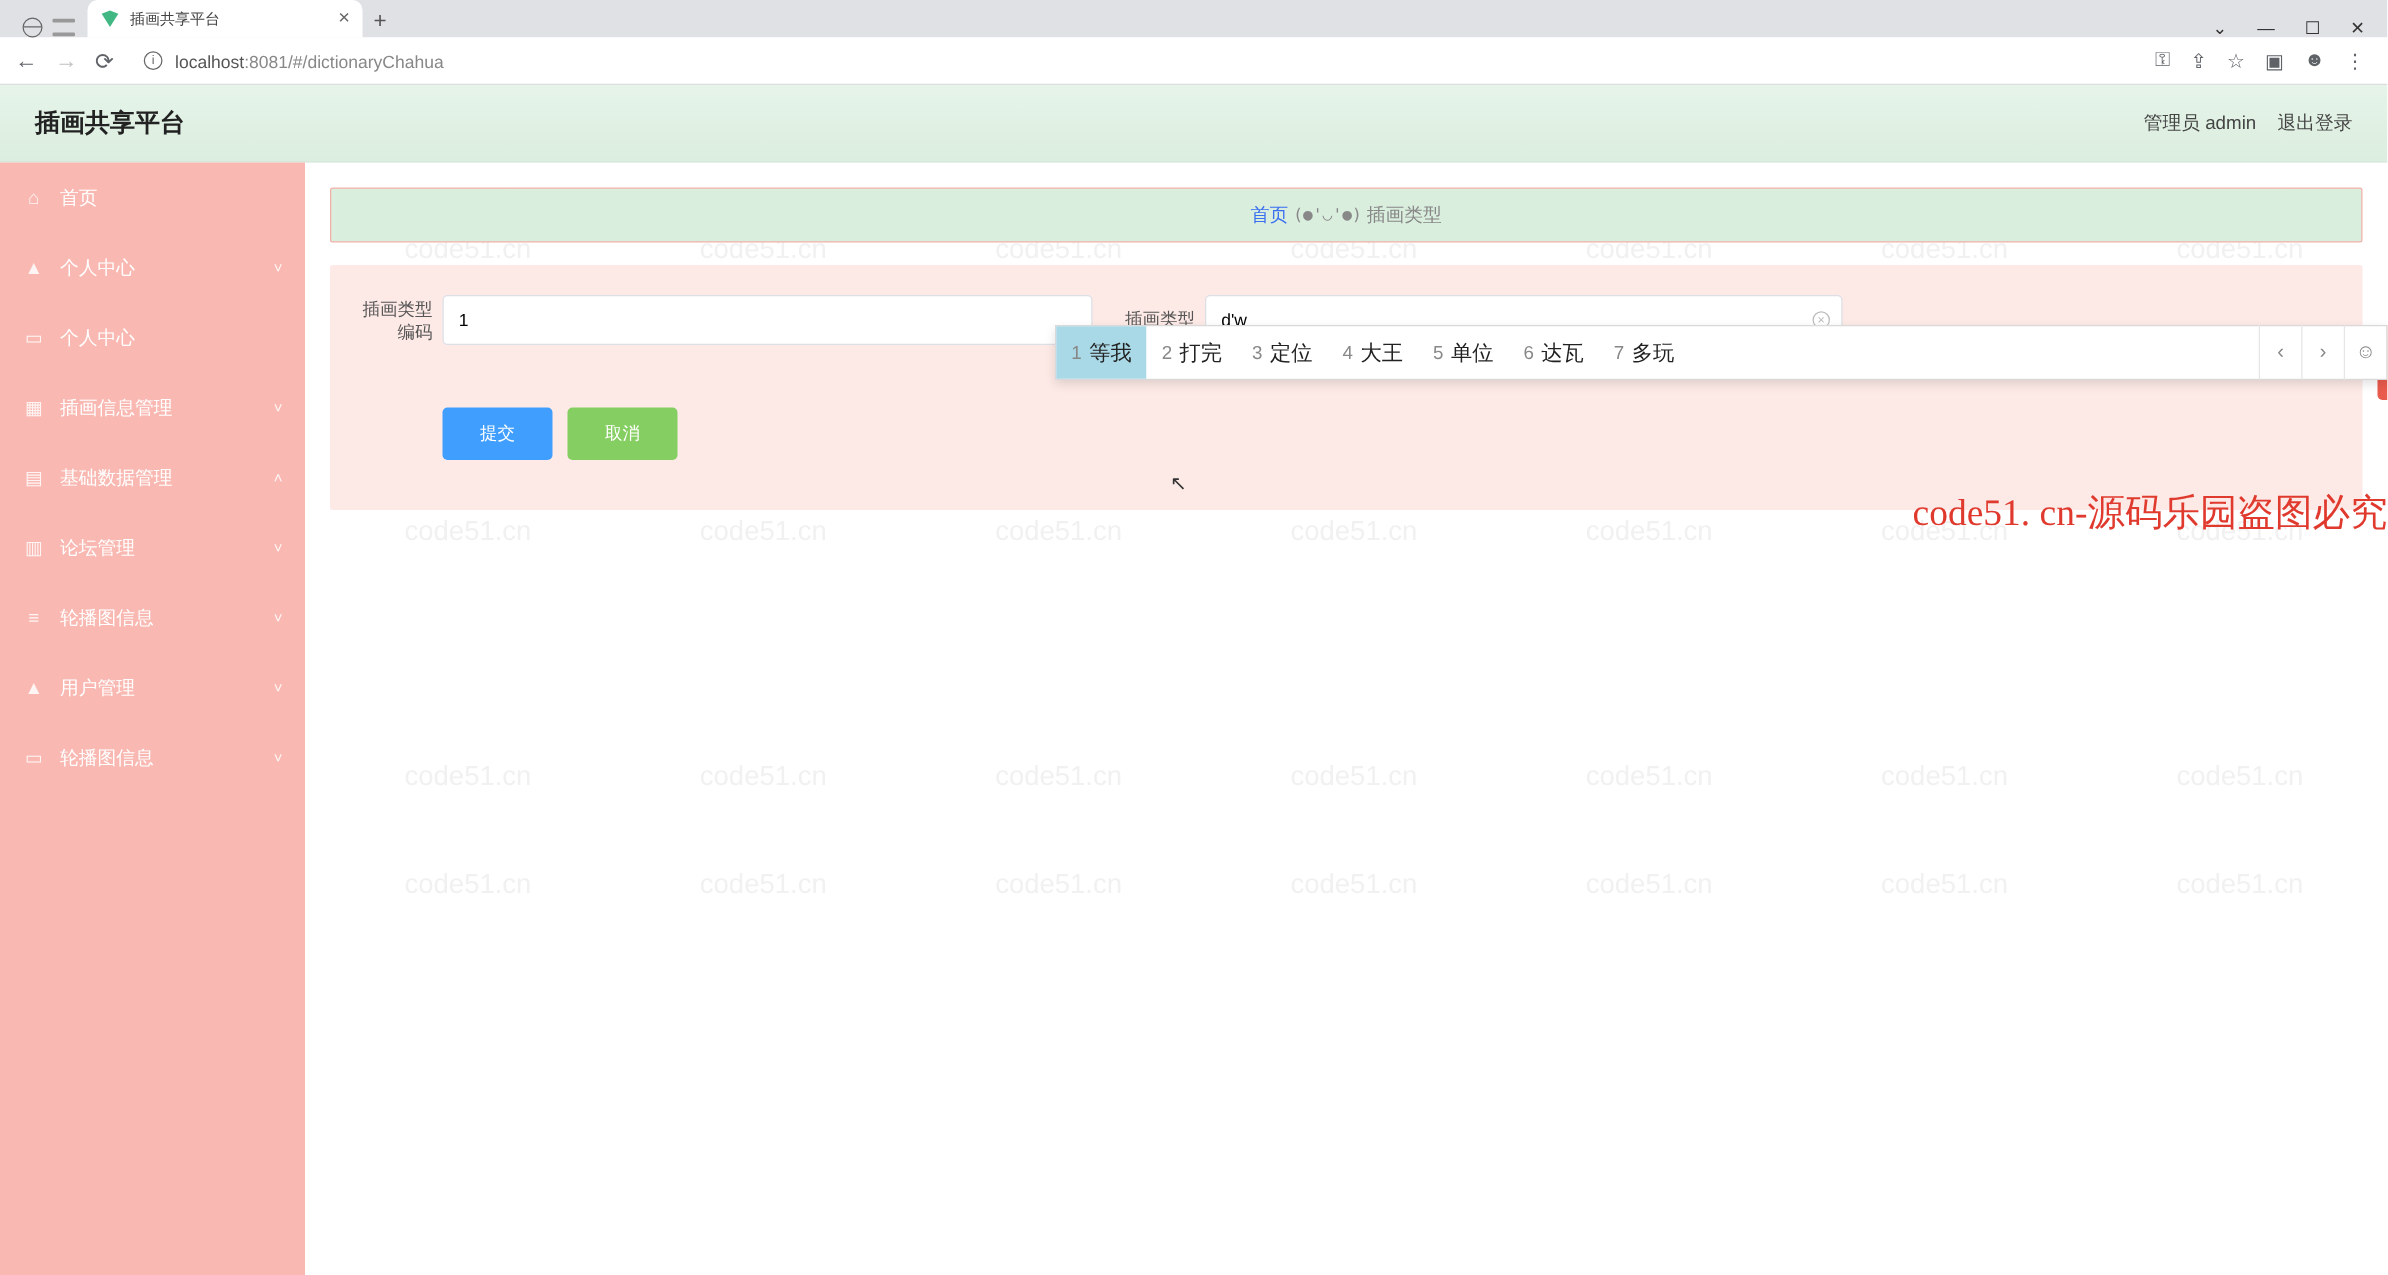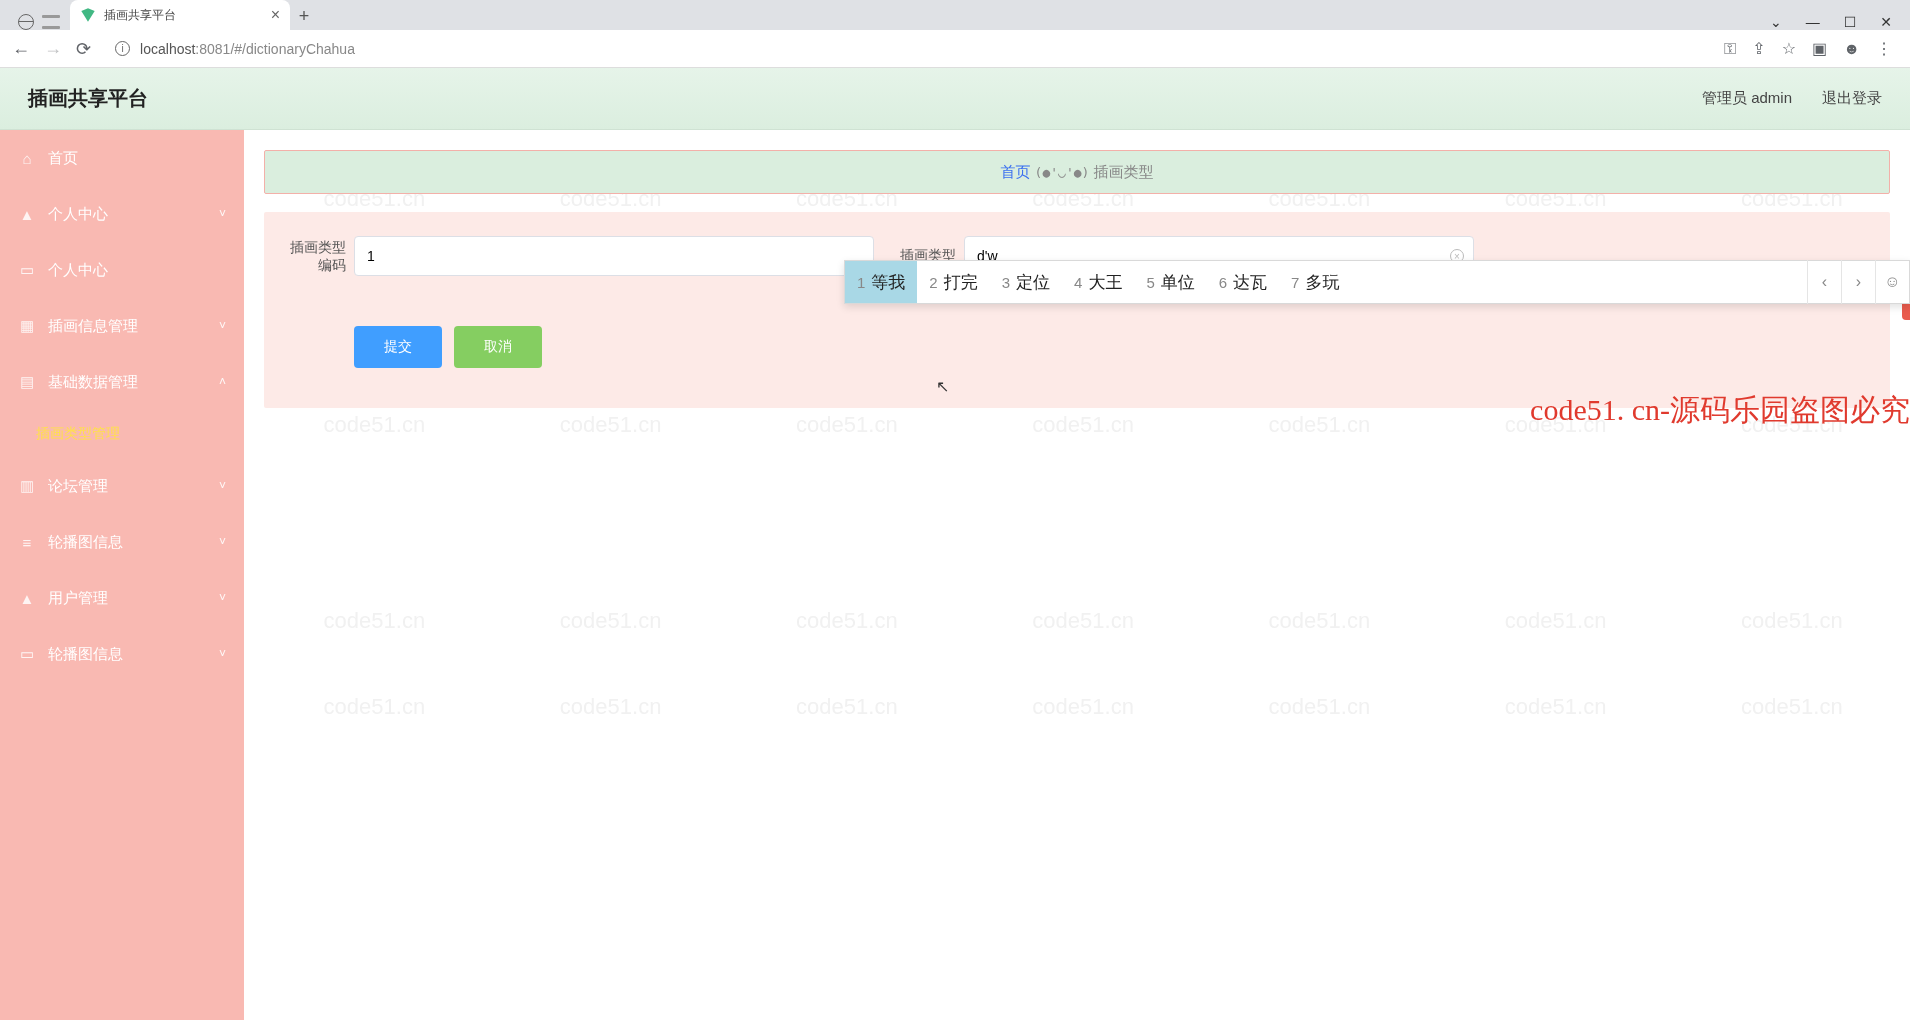--- a/index.html
+++ b/index.html
@@ -27,21 +27,21 @@
 .refresh-icon{color:#606368;font-size:18px;cursor:pointer;}
 .url-field { flex:1; display:flex; align-items:center; gap:10px; padding:0 10px; }
 .info-icon { width:15px;height:15px;border:1.5px solid #666;border-radius:50%;display:flex;align-items:center;justify-content:center;font-size:10px;color:#666;}
 .url-text { font-size:14px; color:#555; }
 .url-text .dim{color:#888;text-align:center;}
 .url-actions{display:flex;gap:16px;align-items:center;color:#5f6368;padding-right:6px;}
 .ua-icon{cursor:pointer;font-size:16px;}
 .page { position:relative; height: calc(1020px - 68px); overflow:hidden; z-index:2;}
 .app-header { height: 62px; background: linear-gradient(#e6f4e9,#dbeedf); display:flex; align-items:center; padding:0 28px; border-bottom:1px solid #cfe2d3;}
 .app-title { font-size:20px; font-weight:700; color:#222; }
-.header-right{margin-left:auto;display:flex;gap:30px;align-items:flex-start;}
+.header-right{margin-left:auto;display:flex;gap:17px;align-items:flex-start;}
 .header-link{color:#444;font-size:15px;cursor:pointer;}
 .app-body { display:flex; height: calc(100% - 62px); }
 .sidebar { width:244px; background:#f9b9b2; }
 .sb-item { height:56px; display:flex; align-items:center; padding:0 18px; color:#fff; font-size:15px; gap:12px; position:relative; cursor:pointer;}
 .sb-item .chev { margin-left:auto; font-size:12px; opacity:.9;}
 .sb-sub { padding-left:36px; height:48px; display:flex; align-items:center; color:#fff; font-size:14px; cursor:pointer;}
 .sb-sub.active{color:#ffe14a;}
 .sb-icon{width:18px;height:18px;opacity:.85;display:flex;align-items:center;justify-content:center;}
 .main { flex:1; padding:20px; position:relative;}
 .breadcrumb-bar{height:44px;background:#daeede;border:1px solid #f3b0a9;border-radius:2px;display:flex;align-items:center;justify-content:center;gap:4px;font-size:15px;}
@@ -197,23 +197,20 @@
       <div class="sb-item">
           <span class="sb-icon">▦</span>
           <span>插画信息管理</span>
           <span class="chev">˅</span>
         </div>
       <div class="sb-item">
           <span class="sb-icon">▤</span>
           <span>基础数据管理</span>
           <span class="chev">˄</span>
         </div>
-      <div class="sb-sub active">
-          <span>插画类型管理</span>
-        </div>
       <div class="sb-item">
           <span class="sb-icon">▥</span>
           <span>论坛管理</span>
           <span class="chev">˅</span>
         </div>
       <div class="sb-item">
           <span class="sb-icon">≡</span>
           <span>轮播图信息</span>
           <span class="chev">˅</span>
         </div>

